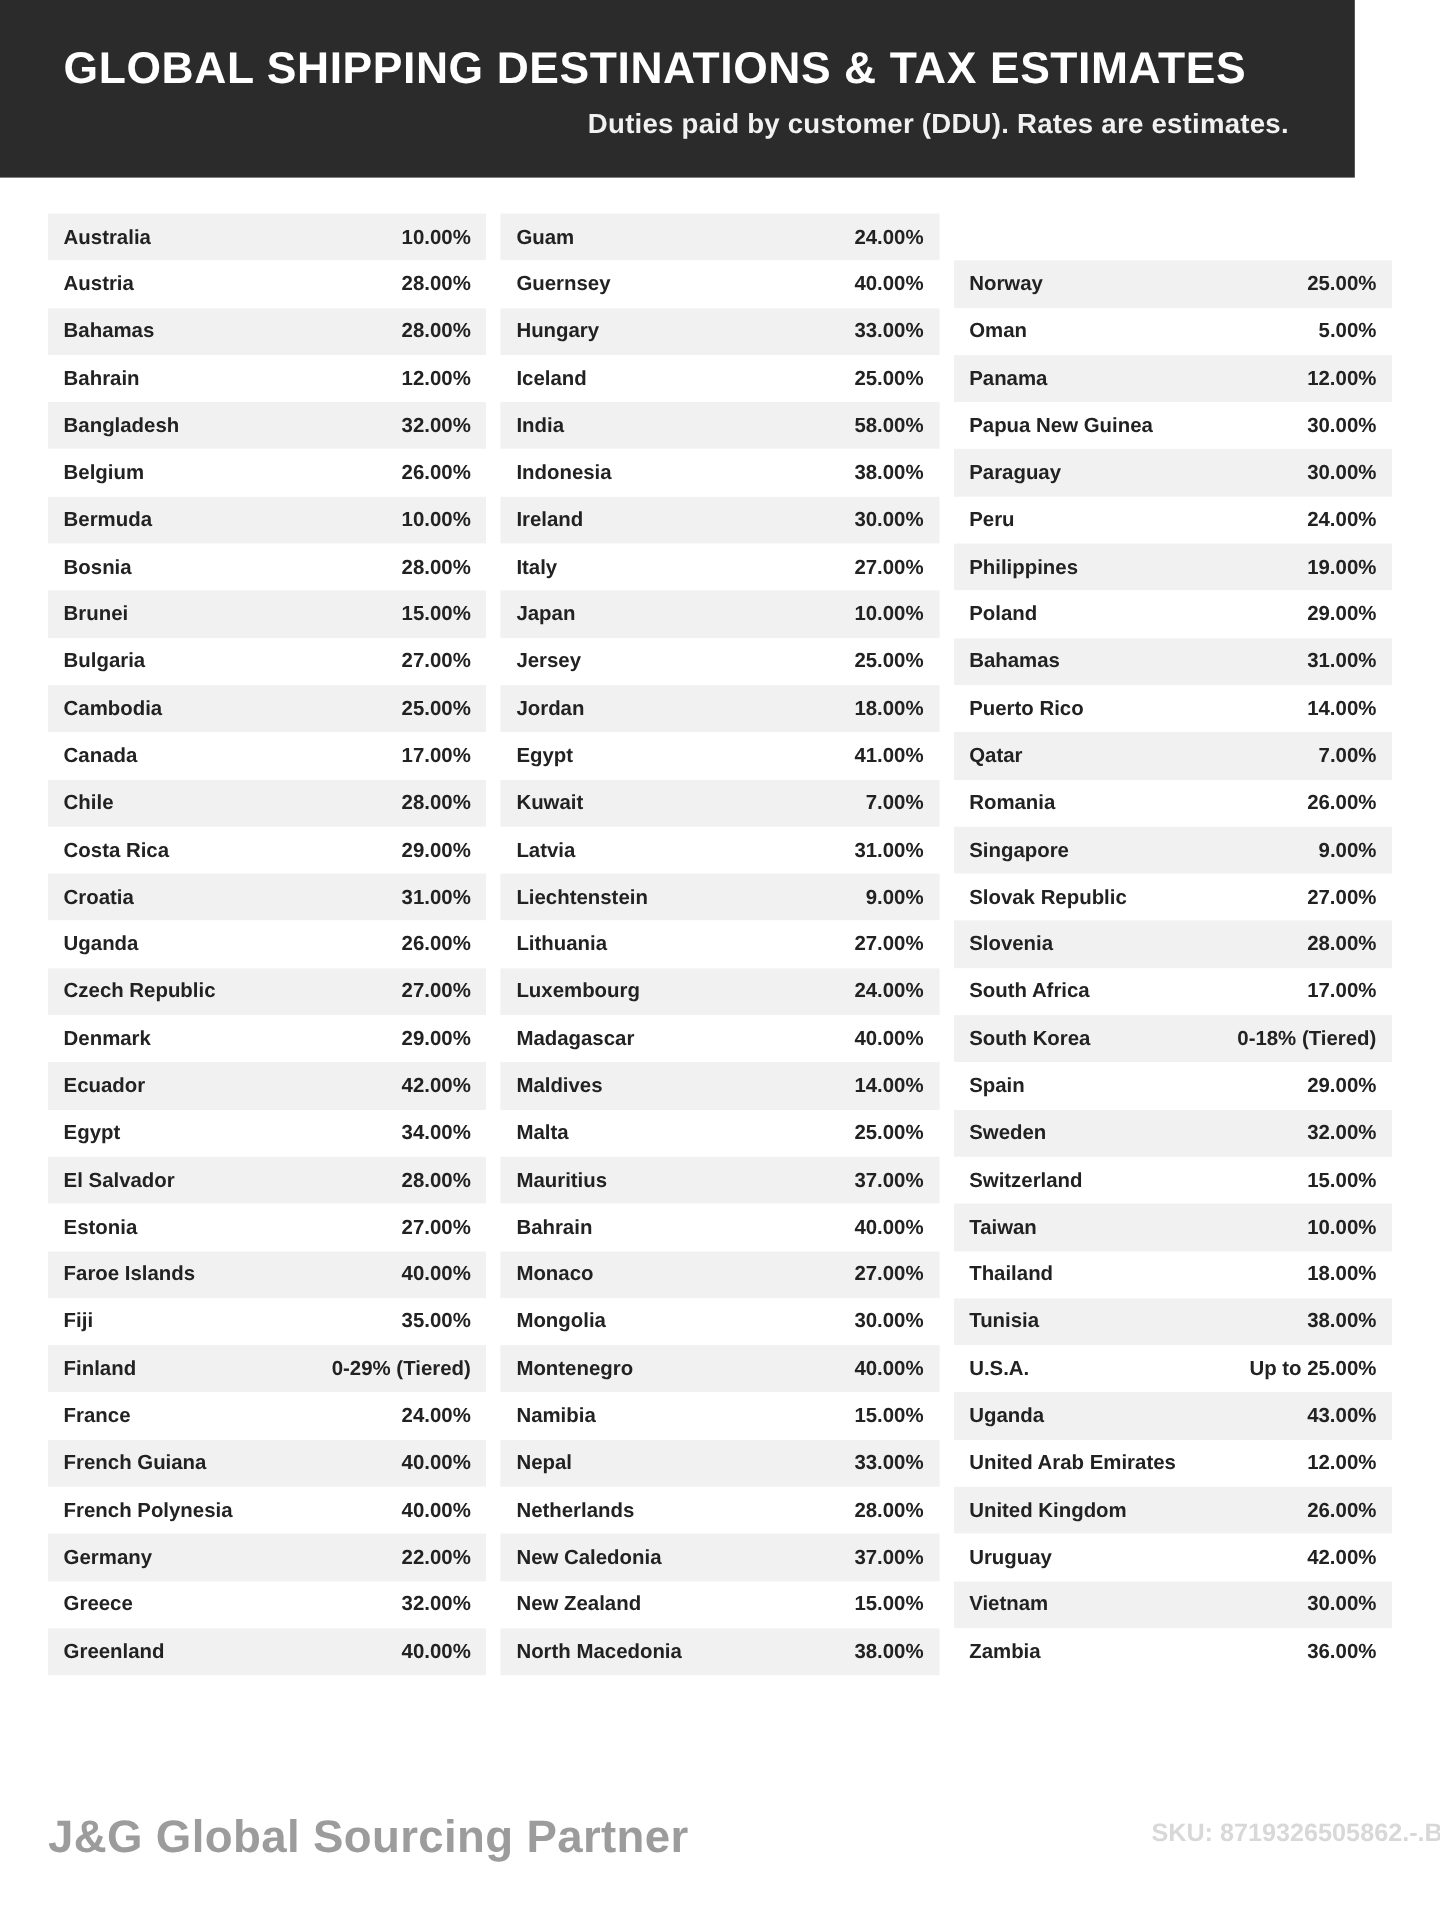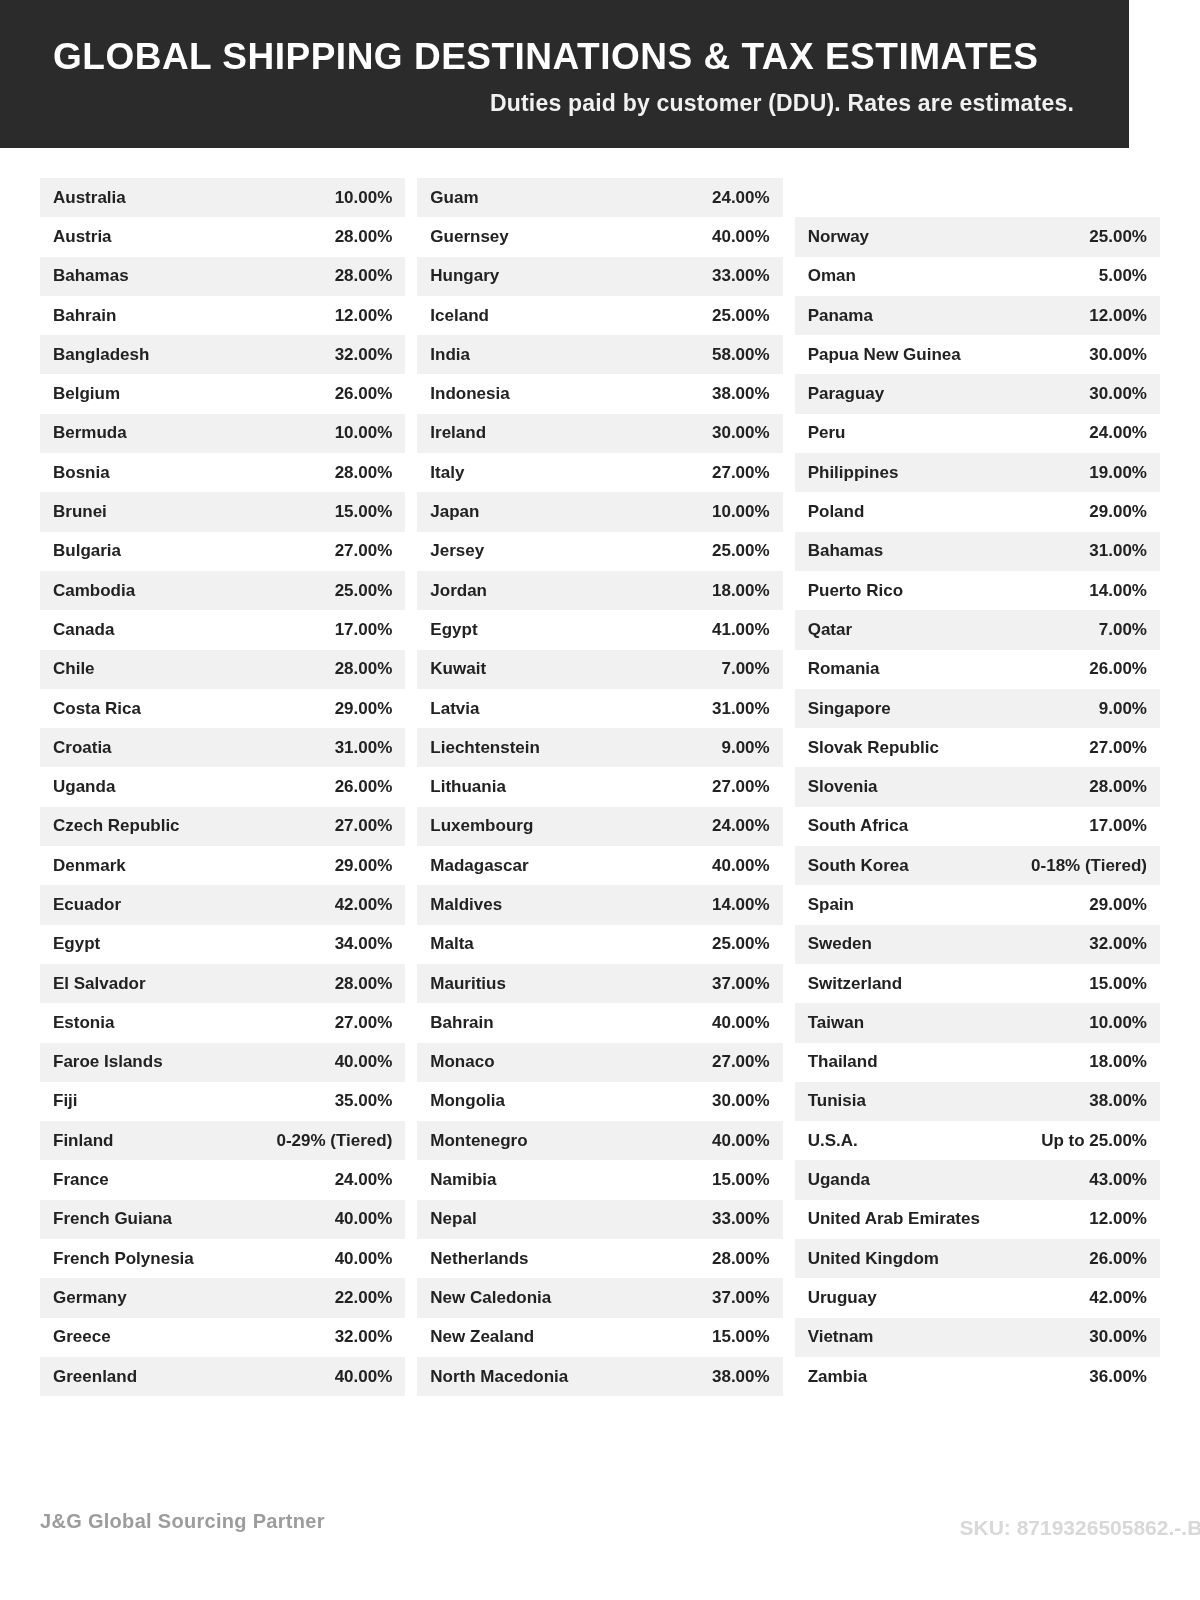--- a/index.html
+++ b/index.html
@@ -49,21 +49,21 @@
     color: #222222;
   }
   .row:nth-child(odd)  { background: #f1f1f1; }
   .row:nth-child(even) { background: #ffffff; }
   .country { text-align: left; white-space: nowrap; }
   .rate    { text-align: right; white-space: nowrap; }
   .footer-brand {
     position: absolute;
     left: 40px;
     top: 1510px;
-    font-size: 20px;
+    font-size: 38px;
     font-weight: bold;
     color: #9c9c9c;
     letter-spacing: 0.3px;
   }
   .footer-sku {
     position: absolute;
     right: -14px;
     top: 1516px;
     font-size: 21px;
     font-weight: bold;

